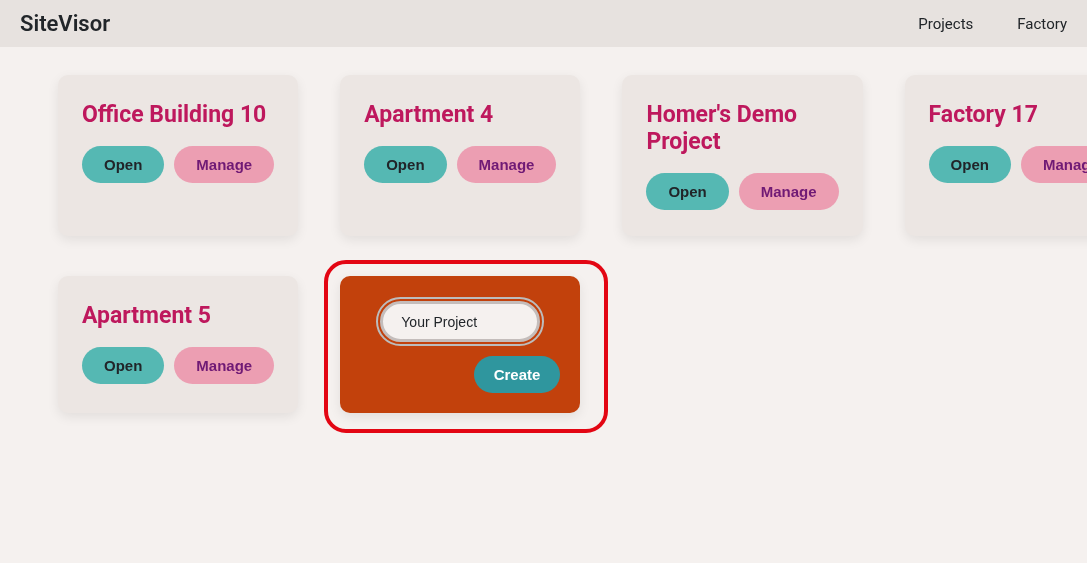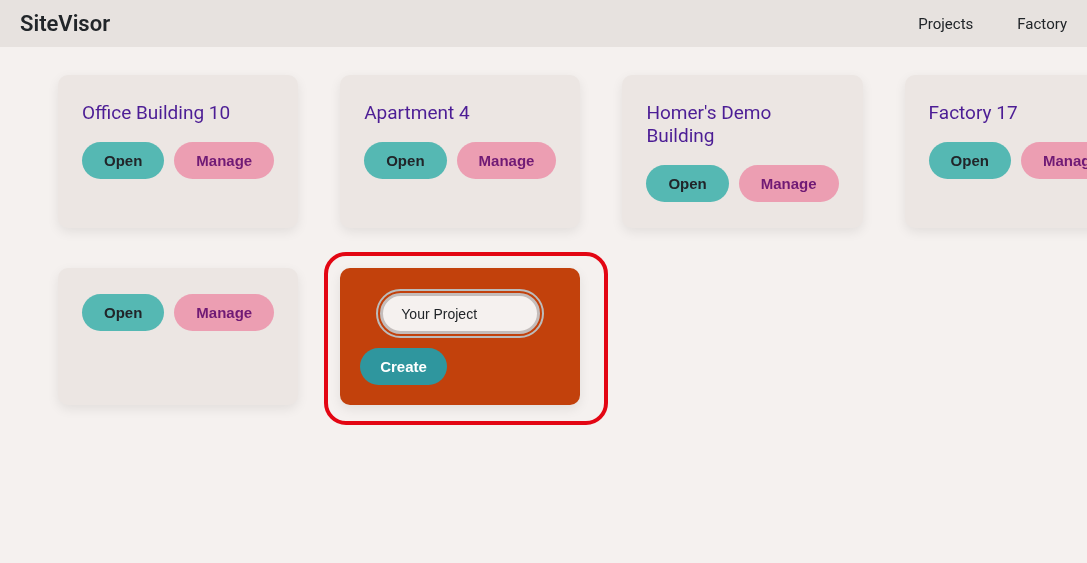--- a/index.html
+++ b/index.html
@@ -43,23 +43,23 @@
       gap: 40px 42px;
     }
     .card {
       background: #ece6e3;
       border-radius: 10px;
       padding: 26px 24px;
       box-shadow: 0 4px 12px rgba(0,0,0,0.08);
       position: relative;
     }
     .card-title {
-      font-size: 19px;
-      font-weight: 400;
-      color: #4c1d95;
+      font-size: 23px;
+      font-weight: 700;
+      color: #be185d;
       margin-bottom: 18px;
     }
     .card-actions {
       display: flex;
       gap: 10px;
     }
     .btn {
       border: none;
       border-radius: 50px;
       padding: 10px 22px;
@@ -100,21 +100,21 @@
     .project-input {
       border: none;
       background: transparent;
       font-size: 14px;
       outline: none;
       width: 100%;
       color: #212529;
     }
     .create-actions {
       display: flex;
-      justify-content: flex-start;
+      justify-content: flex-end;
       width: 100%;
     }
     .highlight-wrap {
       position: relative;
     }
     .highlight-ring {
       position: absolute;
       top: -16px;
       left: -16px;
       right: -28px;
@@ -147,36 +147,37 @@
 
   <div class="card">
     <div class="card-title">Apartment 4</div>
     <div class="card-actions">
       <button class="btn btn-open">Open</button>
       <button class="btn btn-manage">Manage</button>
     </div>
   </div>
 
   <div class="card">
-    <div class="card-title">Homer's Demo Building</div>
+    <div class="card-title">Homer's Demo Project</div>
     <div class="card-actions">
       <button class="btn btn-open">Open</button>
       <button class="btn btn-manage">Manage</button>
     </div>
   </div>
 
   <div class="card">
     <div class="card-title">Factory 17</div>
     <div class="card-actions">
       <button class="btn btn-open">Open</button>
       <button class="btn btn-manage">Manage</button>
     </div>
   </div>
 
   <div class="card">
+    <div class="card-title">Apartment 5</div>
     <div class="card-actions">
       <button class="btn btn-open">Open</button>
       <button class="btn btn-manage">Manage</button>
     </div>
   </div>
 
   <div class="highlight-wrap">
     <div class="card create-card">
       <div class="input-wrap">
         <input class="project-input" type="text" value="Your Project" style="">

